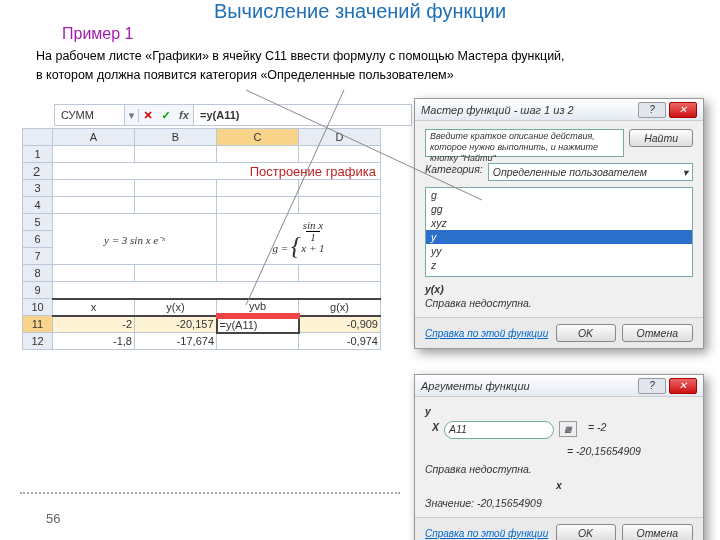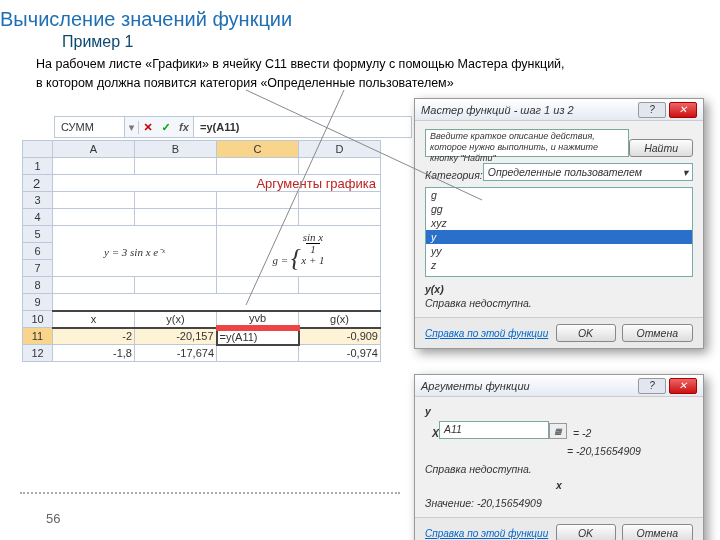--- a/index.html
+++ b/index.html
@@ -1,20 +1,20 @@
 <!DOCTYPE html>
 <html><head>
 <meta charset="utf-8">
 <style>
   * { box-sizing: border-box; margin: 0; padding: 0; }
   body { width: 720px; height: 540px; font-family: Arial, sans-serif; background: #fff; position: relative; font-size: 11px; color: #333; }
-  .slide-title { text-align: left; color: #1f6fb5; font-size: 20px; padding-top: 8px; font-weight: normal; }
-  .example-label { color: #0c4a6e; font-size: 16px; margin-left: 62px; margin-top: 2px; }
+  .slide-title { text-align: center; color: #1f6fb5; font-size: 20px; font-weight: normal; }
+  .example-label { color: #a21caf; font-size: 16px; margin-left: 62px; margin-top: 2px; }
   .instructions { margin: 4px 36px 0 36px; font-size: 12.5px; line-height: 1.5; color: #000; }
-  .excel-area { position: absolute; left: 22px; top: 102px; width: 400px; }
+  .excel-area { position: absolute; left: 22px; top: 90px; width: 400px; }
   .fbar { display: flex; align-items: center; background: #f3f6fb; border: 1px solid #bcc7d8; height: 22px; width: 358px; margin-left: 32px; margin-top: 14px; }
   .fbar-name { width: 70px; border-right: 1px solid #bcc7d8; padding: 0 6px; background:#fff; height:20px; display:flex; align-items:center; }
   .fbar-drop { width:14px; text-align:center; color:#777; border-right:1px solid #bcc7d8;}
   .fbar-btn { width: 18px; text-align: center; color: #555; font-weight:bold;}
   .fbar-cancel { color: #c00; }
   .fbar-check { color: #0a0; }
   .fbar-fx { font-style: italic; font-size:11px;}
   .fbar-input { flex: 1; padding: 0 6px; font-weight: bold; background:#fff; height:20px; display:flex; align-items:center; border-left:1px solid #bcc7d8;}
   .grid { margin-top: 2px; border-collapse: collapse; }
   .grid td, .grid th { border: 1px solid #bcc7d8; height: 17px; font-size: 11px; text-align: center; padding: 0 2px; background:#fff; }
@@ -26,21 +26,21 @@
   .grid .row-sel .rowh { background: #f8d58a; }
   .sheet-title-row td { color: #b22; font-size: 13px; background:#fff; text-align:right; padding-right:4px; }
   .formula-cell { text-align:center; font-family: 'Times New Roman', serif; font-size:14px; font-style:italic;}
   .dlg { position: absolute; background: #f0f0f0; border: 1px solid #999; box-shadow: 4px 4px 10px rgba(0,0,0,0.4); font-size: 10.5px; font-style: italic; }
   .dlg-title { background: linear-gradient(#fff,#e4eaf4); height: 22px; display: flex; align-items: center; padding: 0 6px; border-bottom:1px solid #ccc;}
   .dlg-title span { flex: 1; font-size: 11px;}
   .dlg-title .qbtn, .dlg-title .xbtn { width: 28px; height: 16px; margin-left: 3px; text-align: center; font-size:10px; line-height:14px; border:1px solid #999; background:#e2e6ee; border-radius:2px;}
   .dlg-title .xbtn { background: linear-gradient(#e66,#c11); color:#fff; border-color:#a00;}
   .dlg-body { padding: 8px 10px; }
   .dlg-label { color:#333; margin-bottom:3px; }
-  .dlg-input-row { display:flex; align-items:flex-end; margin-bottom:6px;}
+  .dlg-input-row { display:flex; align-items:flex-start; gap:5px; margin-bottom:6px;}
   .dlg-text { flex:1; background:#fff; border:1px solid #7a9; height:18px; padding:1px 4px;}
   .dlg-btn { background: linear-gradient(#fdfdfd,#ddd); border:1px solid #888; border-radius:3px; padding:2px 14px; font-size:10.5px; min-width:60px; text-align:center;}
   .dlg-foot { display:flex; justify-content:flex-end; gap:6px; padding:6px 10px; border-top:1px solid #ccc; background:#eaeaea; align-items:center;}
   .dlg-foot .link { flex:1; text-align:left;}
   .link { color: #06c; text-decoration: underline; cursor: pointer; font-size:10px;}
   .select-box { background:#fff; border:1px solid #7aa; height:18px; padding:2px 4px; display:flex; align-items:center; justify-content:space-between; width: 220px;}
   .func-list { background:#fff; border:1px solid #7aa; height:90px; overflow:hidden; margin-top:4px;}
   .func-list div { padding:1px 5px; }
   .func-list .sel { background:#2a6fc9; color:#fff; }
   .bold { font-weight:bold; }
@@ -79,21 +79,21 @@
     </tr>
     <tr>
           <td class="rowh">1</td>
           <td></td>
           <td></td>
           <td></td>
           <td></td>
         </tr>
     <tr class="sheet-title-row">
           <td class="rowh" style="color:#333;text-align:center;">2</td>
-          <td colspan="4">Аргументы графика</td>
+          <td colspan="4">Построение графика</td>
         </tr>
     <tr>
           <td class="rowh">3</td>
           <td></td>
           <td></td>
           <td></td>
           <td></td>
         </tr>
     <tr>
           <td class="rowh">4</td>
@@ -190,21 +190,21 @@
 <div class="dlg" style="left:414px; top:374px; width:290px;">
   <div class="dlg-title">
     <span>Аргументы функции</span>
     <div class="qbtn">?</div>
     <div class="xbtn">✕</div>
   </div>
   <div class="dlg-body">
     <div class="bold">y</div>
     <div class="dlg-input-row" style="margin-top:4px;">
       <span class="bold" style="width:14px;text-align:right;">X</span>
-      <div class="dlg-text" style="width:110px;flex:none;">A11</div>
+      <div class="dlg-text" style="width:110px;flex:none;border-radius:9px;">A11</div>
       <div class="refbtn">▦</div>
       <span style="margin-left:6px;">= -2</span>
     </div>
     <div style="text-align:center;margin:3px 0 6px 90px;">= -20,15654909</div>
     <div>Справка недоступна.</div>
     <div style="text-align:center;margin-top:4px;" class="bold">x</div>
     <div style="margin-top:6px;">
       <span>Значение:</span>
       <span>-20,15654909</span>
     </div>

